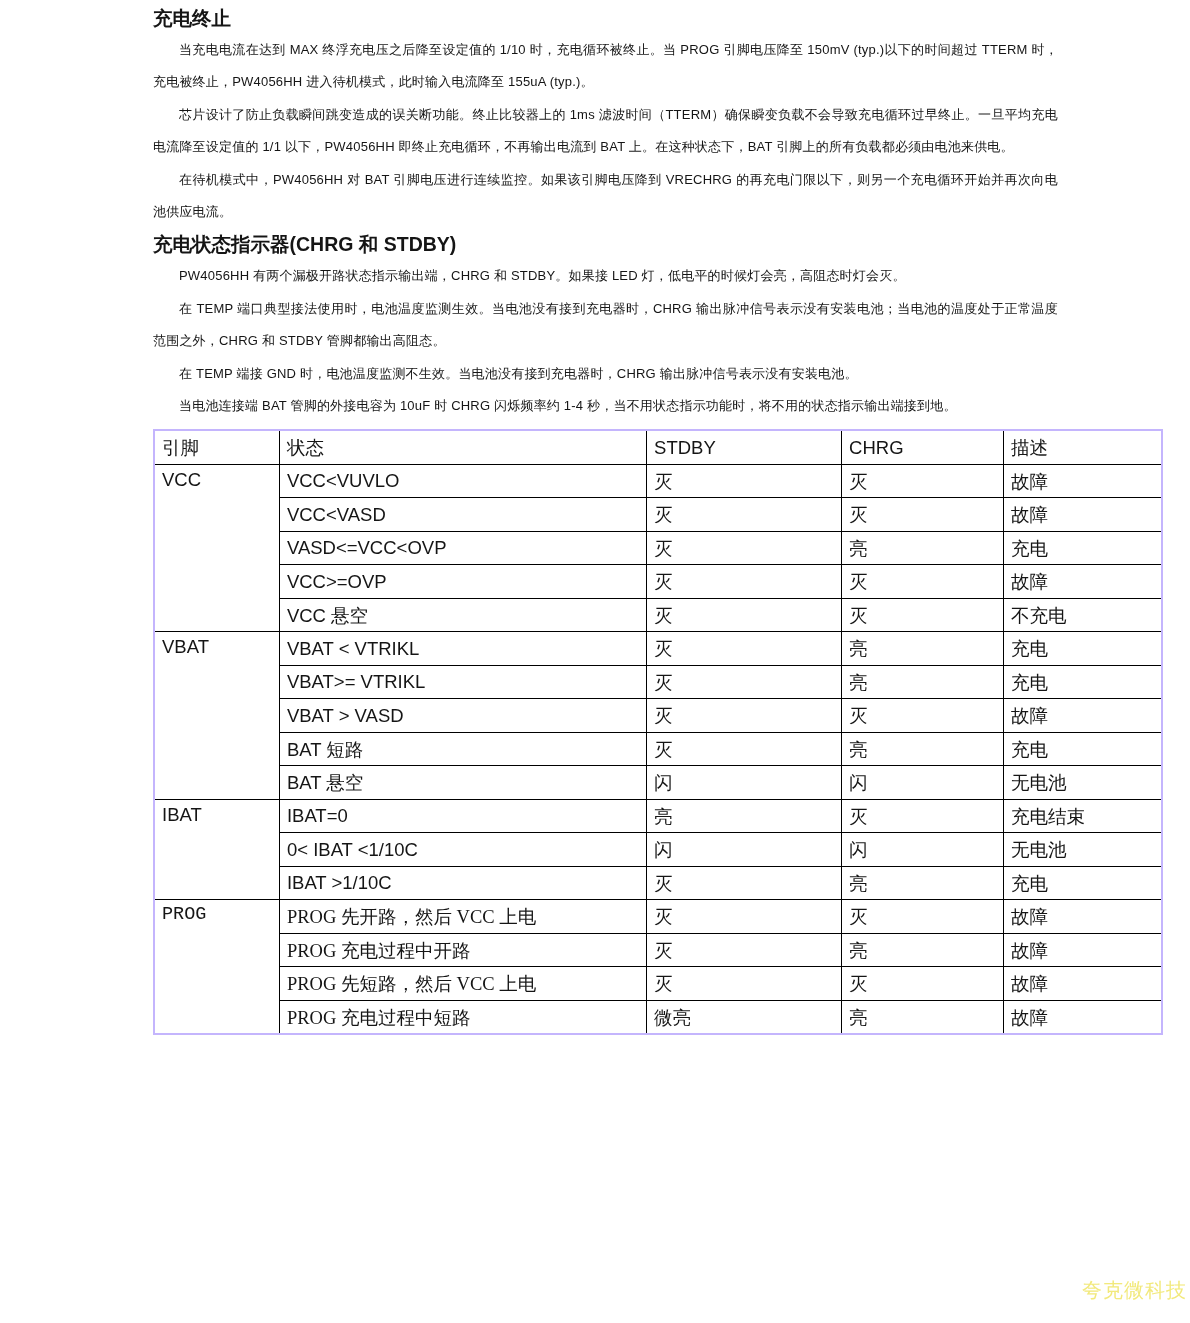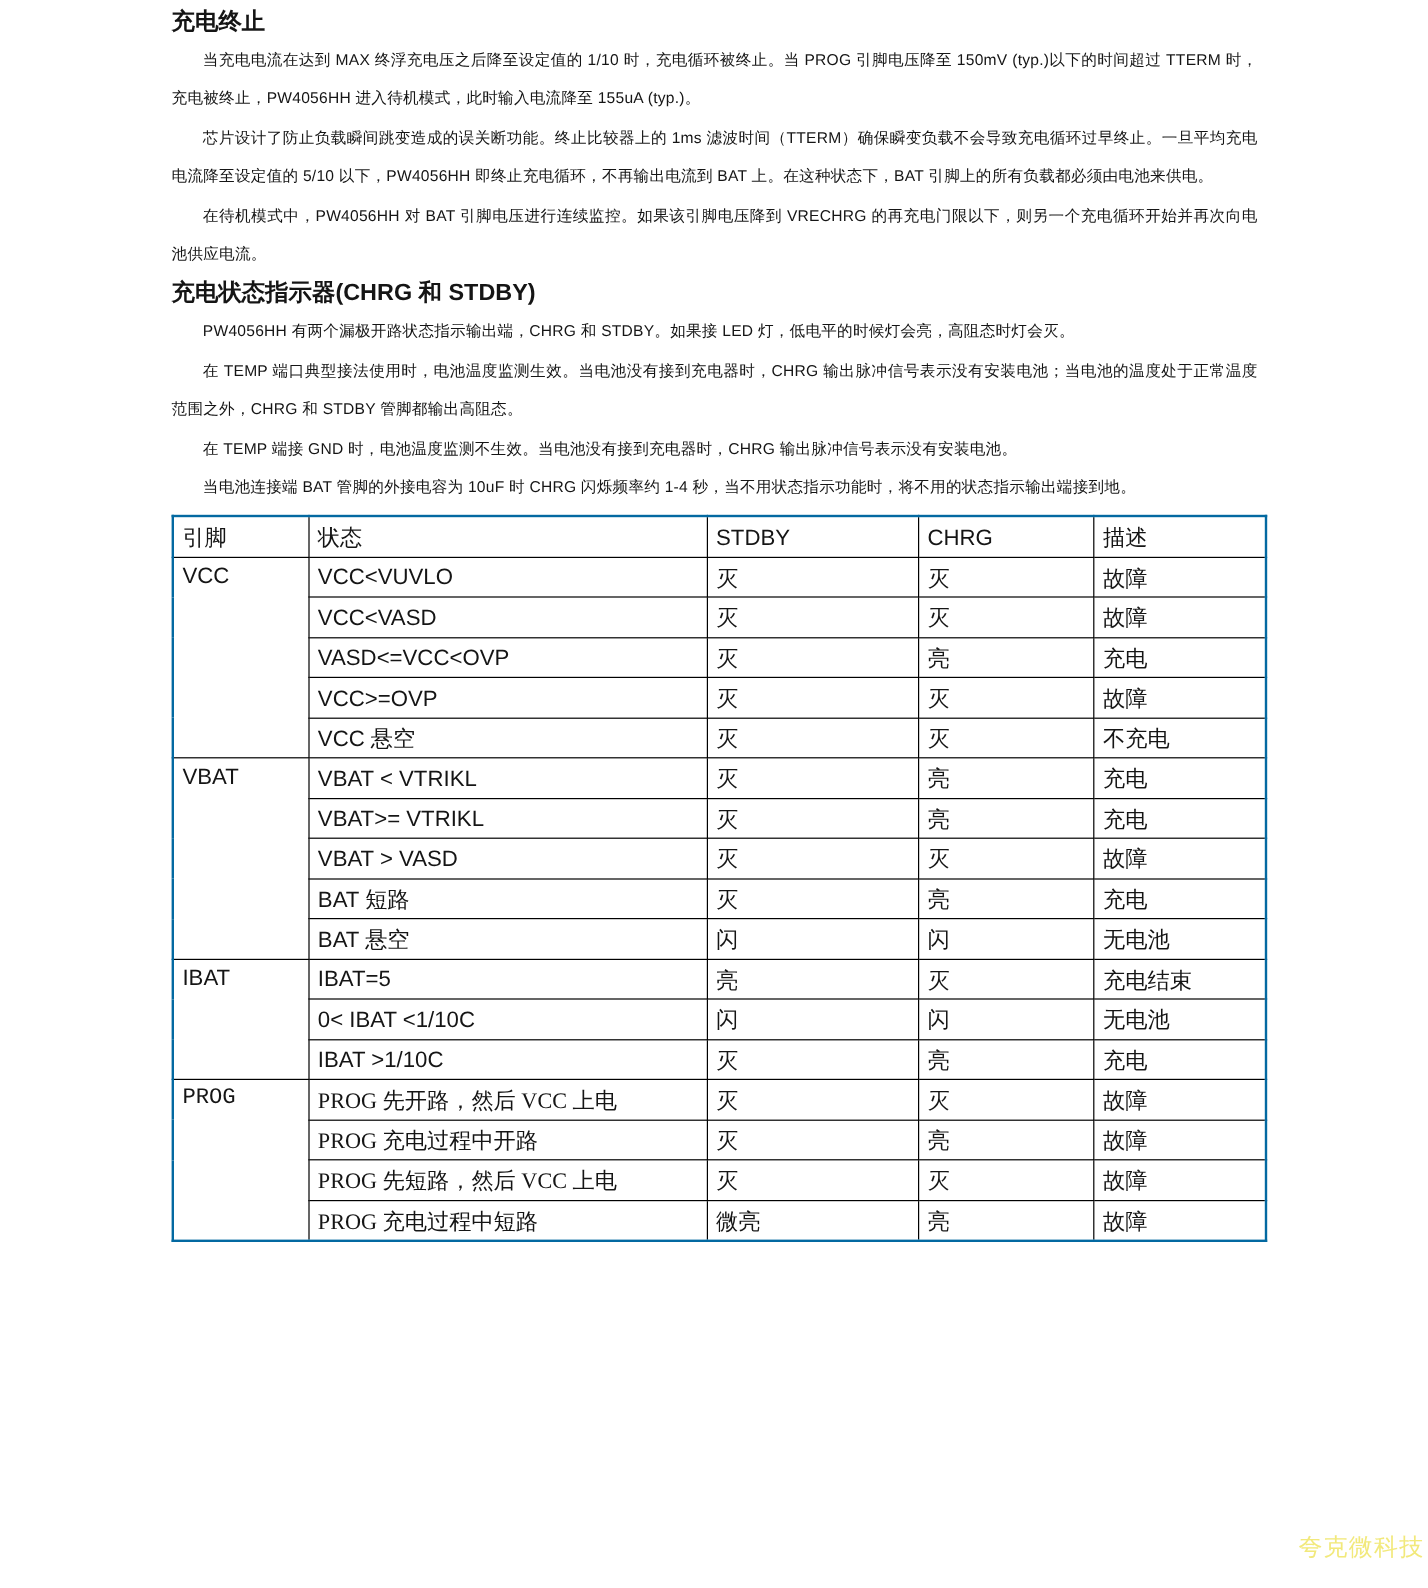--- a/index.html
+++ b/index.html
@@ -10,21 +10,21 @@
   body {
     width: 1190px;
     height: 1323px;
     position: relative;
     overflow: hidden;
     font-family: "Liberation Sans", "DejaVu Sans", sans-serif;
     color: #151515;
   }
   .content {
     position: absolute;
-    left: 143px;
+    left: 153px;
     top: 2px;
     width: 905px;
   }
   .doc-heading {
     font-size: 19.5px;
     line-height: 32px;
     font-weight: bold;
     margin: 0;
   }
   .doc-para {
@@ -38,23 +38,23 @@
   .table-intro {
     font-size: 19.5px;
     line-height: 32px;
     margin: 0;
     margin-top: 34px;
     text-indent: 0;
   }
   table.status-table {
     border-collapse: collapse;
     table-layout: fixed;
-    width: 913px;
+    width: 1010px;
     margin-top: 7px;
-    border: 2px solid #0369a1;
+    border: 2px solid #c4b5fd;
   }
   .status-table th,
   .status-table td {
     border: 1px solid #000;
     font-size: 18.5px;
     font-weight: normal;
     text-align: left;
     vertical-align: middle;
     padding: 0 7px;
     height: 32.5px;
@@ -90,21 +90,21 @@
     white-space: nowrap;
   }
 </style>
 </head>
 <body>
 
 <div class="content">
 
   <h3 class="doc-heading">充电终止</h3>
   <p class="doc-para">当充电电流在达到 MAX 终浮充电压之后降至设定值的 1/10 时，充电循环被终止。当 PROG 引脚电压降至 150mV (typ.)以下的时间超过 TTERM 时，充电被终止，PW4056HH 进入待机模式，此时输入电流降至 155uA (typ.)。</p>
-  <p class="doc-para">芯片设计了防止负载瞬间跳变造成的误关断功能。终止比较器上的 1ms 滤波时间（TTERM）确保瞬变负载不会导致充电循环过早终止。一旦平均充电电流降至设定值的 5/10 以下，PW4056HH 即终止充电循环，不再输出电流到 BAT 上。在这种状态下，BAT 引脚上的所有负载都必须由电池来供电。</p>
+  <p class="doc-para">芯片设计了防止负载瞬间跳变造成的误关断功能。终止比较器上的 1ms 滤波时间（TTERM）确保瞬变负载不会导致充电循环过早终止。一旦平均充电电流降至设定值的 1/1 以下，PW4056HH 即终止充电循环，不再输出电流到 BAT 上。在这种状态下，BAT 引脚上的所有负载都必须由电池来供电。</p>
   <p class="doc-para">在待机模式中，PW4056HH 对 BAT 引脚电压进行连续监控。如果该引脚电压降到 VRECHRG 的再充电门限以下，则另一个充电循环开始并再次向电池供应电流。</p>
 
   <h3 class="doc-heading">充电状态指示器(CHRG 和 STDBY)</h3>
   <p class="doc-para">PW4056HH 有两个漏极开路状态指示输出端，CHRG 和 STDBY。如果接 LED 灯，低电平的时候灯会亮，高阻态时灯会灭。</p>
   <p class="doc-para">在 TEMP 端口典型接法使用时，电池温度监测生效。当电池没有接到充电器时，CHRG 输出脉冲信号表示没有安装电池；当电池的温度处于正常温度范围之外，CHRG 和 STDBY 管脚都输出高阻态。</p>
   <p class="doc-para">在 TEMP 端接 GND 时，电池温度监测不生效。当电池没有接到充电器时，CHRG 输出脉冲信号表示没有安装电池。</p>
   <p class="doc-para">当电池连接端 BAT 管脚的外接电容为 10uF 时 CHRG 闪烁频率约 1-4 秒，当不用状态指示功能时，将不用的状态指示输出端接到地。</p>
 
 
   <table class="status-table">
@@ -183,21 +183,21 @@
       </tr>
       <tr>
         <td>BAT 悬空</td>
         <td>闪</td>
         <td>闪</td>
         <td>无电池</td>
       </tr>
 
       <tr>
         <td class="pin" rowspan="3">IBAT</td>
-        <td>IBAT=5</td>
+        <td>IBAT=0</td>
         <td>亮</td>
         <td>灭</td>
         <td>充电结束</td>
       </tr>
       <tr>
         <td>0&lt; IBAT &lt;1/10C</td>
         <td>闪</td>
         <td>闪</td>
         <td>无电池</td>
       </tr>

